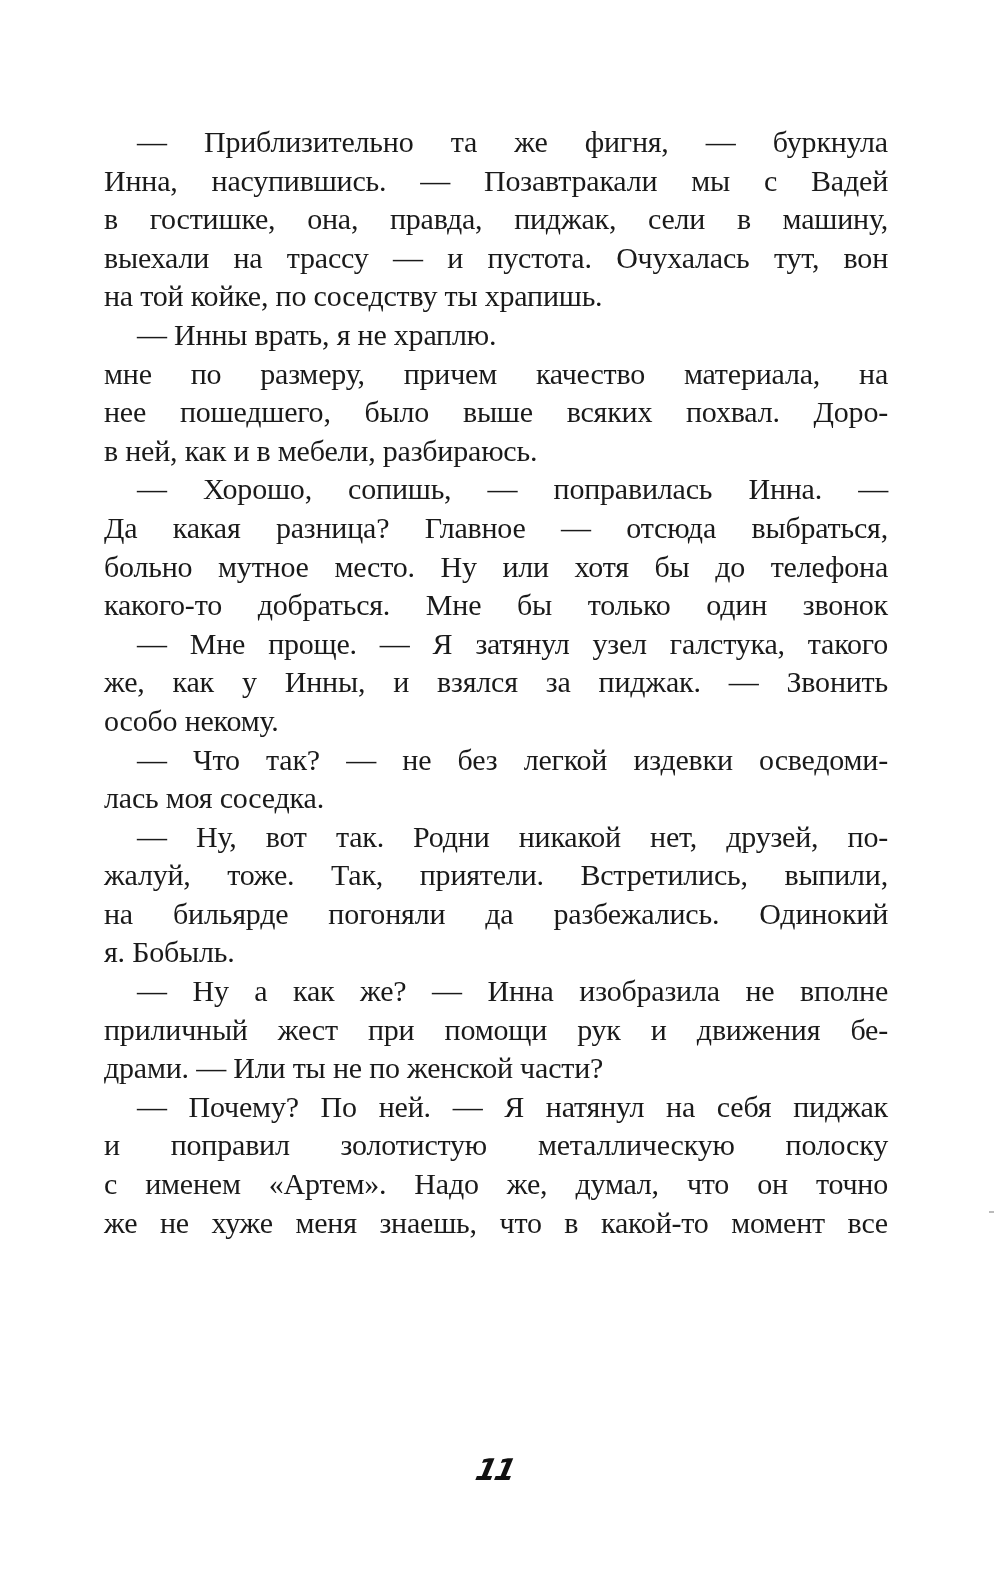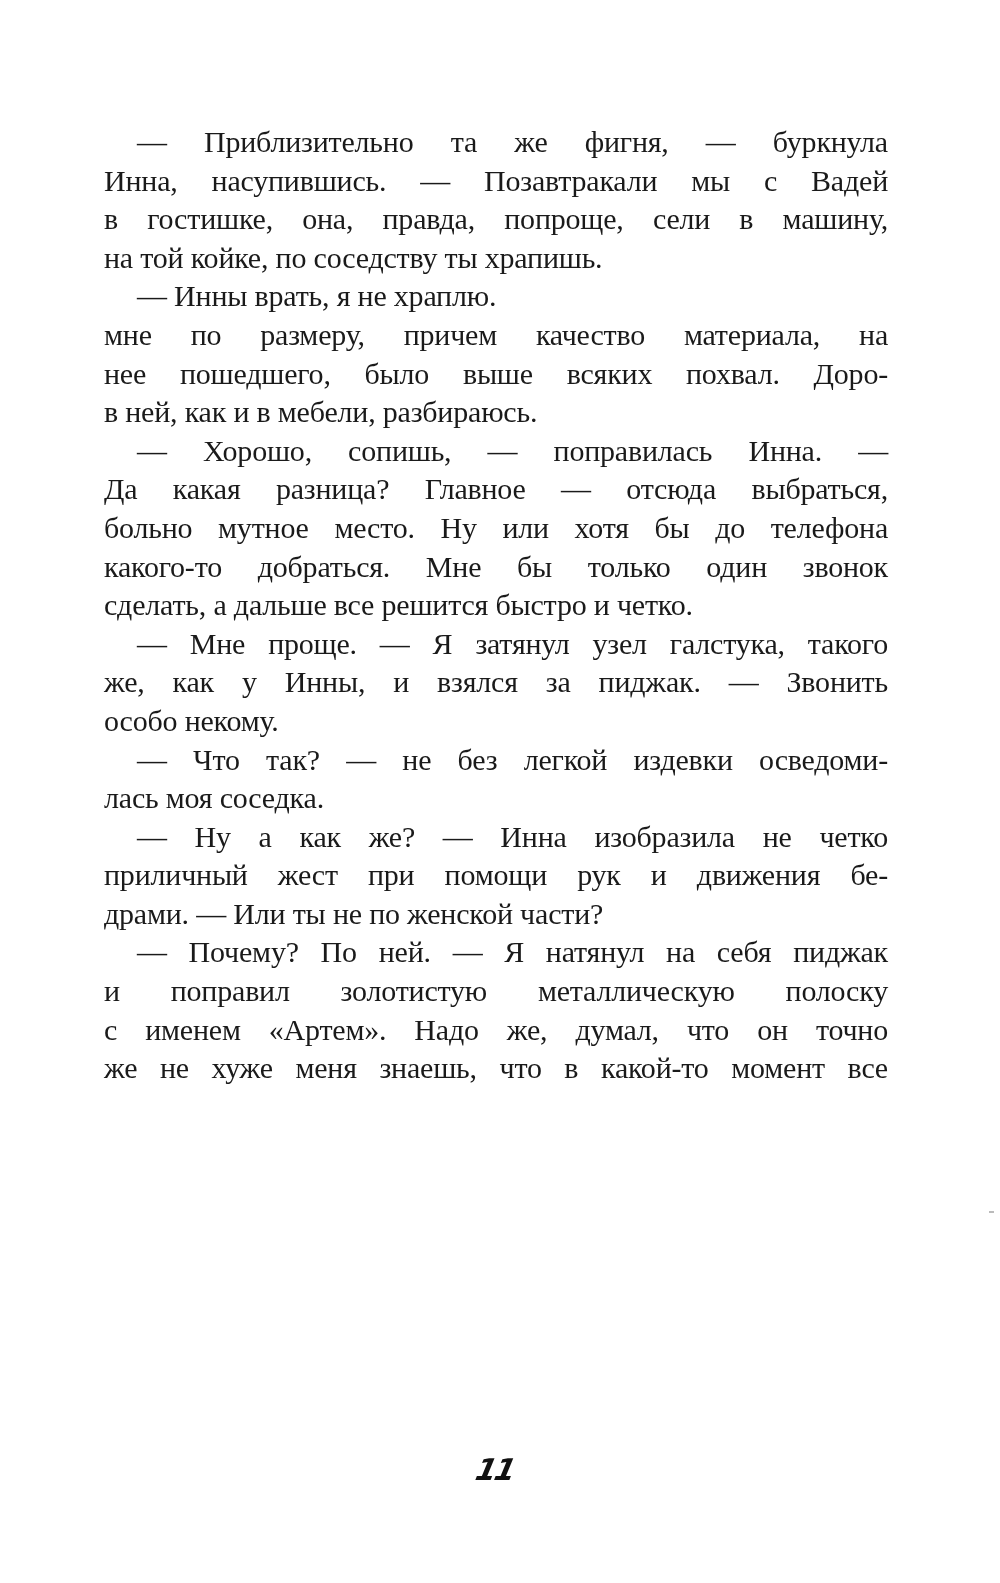--- a/index.html
+++ b/index.html
@@ -70,56 +70,62 @@
 </style>
 </head>
 <body>
 
 <div class="page">
   <div class="text-block">
 
     <div class="paragraph">
       <span class="line indent">— Приблизительно та же фигня, — буркнула</span>
       <span class="line">Инна, насупившись. — Позавтракали мы с Вадей</span>
-      <span class="line">в гостишке, она, правда, попроще, сели в машину,</span>
+      <span class="line">в гостишке, она, правда, пиджак, сели в машину,</span>
+      <span class="line">выехали на трассу — и пустота. Очухалась тут, вон</span>
       <span class="line last">на той койке, по соседству ты храпишь.</span>
     </div>
 
     <div class="paragraph">
       <span class="line indent last">— Инны врать, я не храплю.</span>
     </div>
 
     <div class="paragraph">
       <span class="line">мне по размеру, причем качество материала, на</span>
       <span class="line">нее пошедшего, было выше всяких похвал. Доро-</span>
       <span class="line last">в ней, как и в мебели, разбираюсь.</span>
     </div>
 
     <div class="paragraph">
       <span class="line indent">— Хорошо, сопишь, — поправилась Инна. —</span>
       <span class="line">Да какая разница? Главное — отсюда выбраться,</span>
       <span class="line">больно мутное место. Ну или хотя бы до телефона</span>
       <span class="line">какого-то добраться. Мне бы только один звонок</span>
-      <span class="line last">сделать, а дальше все решится быстро и четко.</span>
     </div>
 
     <div class="paragraph">
       <span class="line indent">— Мне проще. — Я затянул узел галстука, такого</span>
       <span class="line">же, как у Инны, и взялся за пиджак. — Звонить</span>
       <span class="line last">особо некому.</span>
     </div>
 
     <div class="paragraph">
       <span class="line indent">— Что так? — не без легкой издевки осведоми-</span>
       <span class="line last">лась моя соседка.</span>
     </div>
 
+    <div class="paragraph">
+      <span class="line indent">— Ну, вот так. Родни никакой нет, друзей, по-</span>
+      <span class="line">жалуй, тоже. Так, приятели. Встретились, выпили,</span>
+      <span class="line">на бильярде погоняли да разбежались. Одинокий</span>
+      <span class="line last">я. Бобыль.</span>
+    </div>
 
     <div class="paragraph">
-      <span class="line indent">— Ну а как же? — Инна изобразила не четко</span>
+      <span class="line indent">— Ну а как же? — Инна изобразила не вполне</span>
       <span class="line">приличный жест при помощи рук и движения бе-</span>
       <span class="line last">драми. — Или ты не по женской части?</span>
     </div>
 
     <div class="paragraph">
       <span class="line indent">— Почему? По ней. — Я натянул на себя пиджак</span>
       <span class="line">и поправил золотистую металлическую полоску</span>
       <span class="line">с именем «Артем». Надо же, думал, что он точно</span>
       <span class="line">же не хуже меня знаешь, что в какой-то момент все</span>
     </div>

